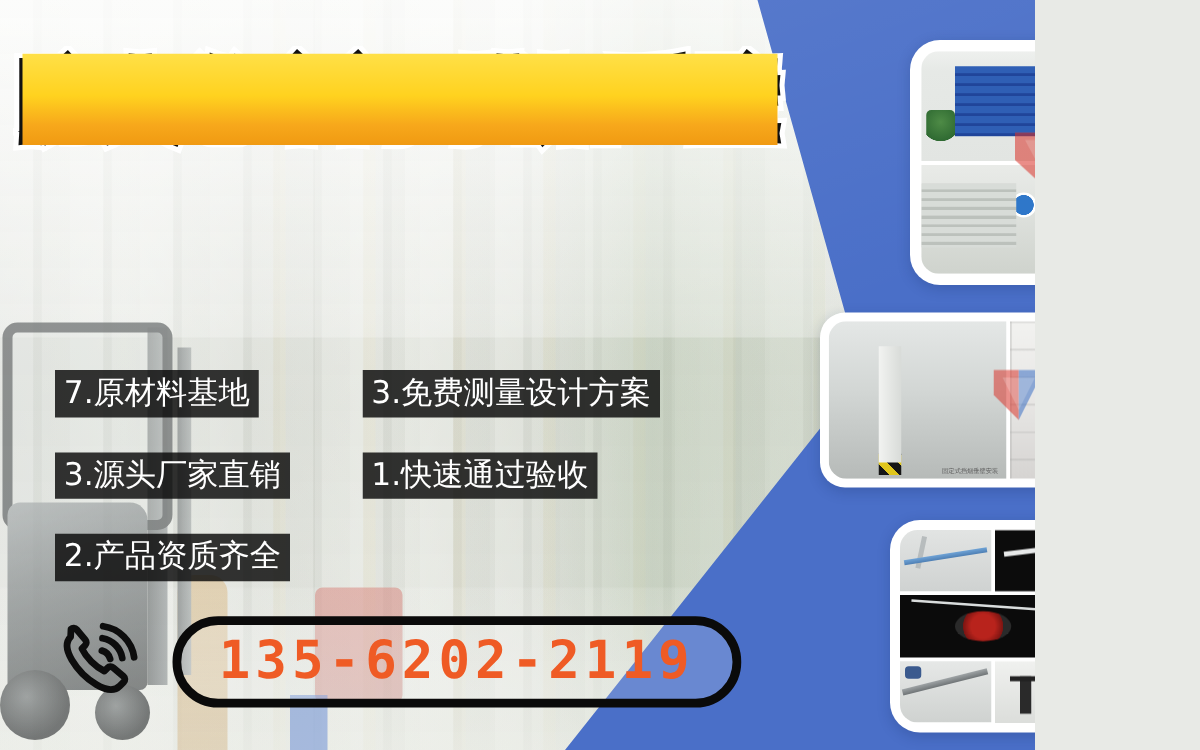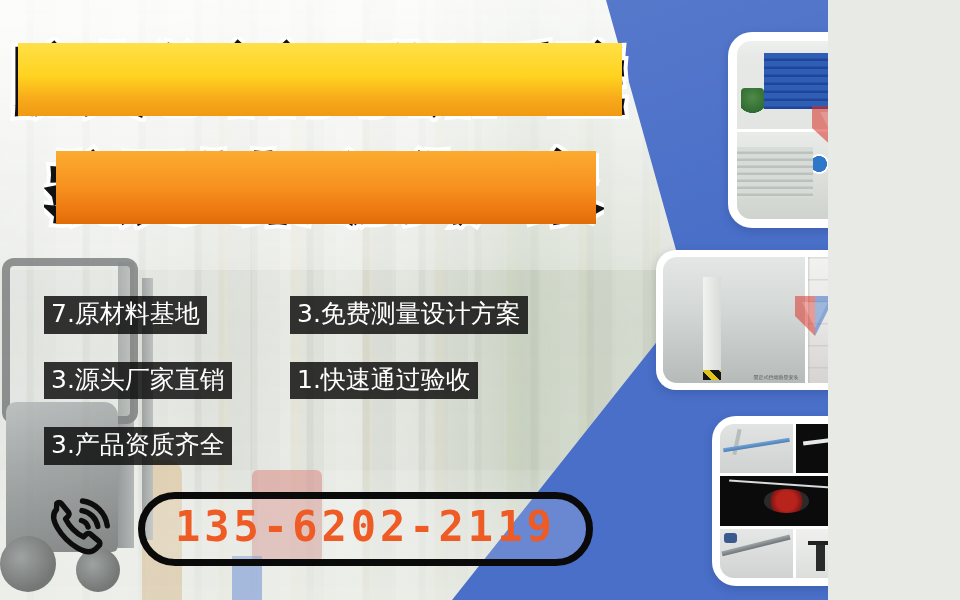--- a/index.html
+++ b/index.html
@@ -85,21 +85,21 @@
   
   .features{position:absolute;left:44px;top:296px;width:520px;}
   .feat{display:inline-block;background:rgba(8,8,8,.82);color:#fff;
     font-size:25px;font-weight:500;line-height:1.18;padding:3px 7px 5px 7px;
     font-family:"DejaVu Sans","Liberation Sans",sans-serif;white-space:nowrap;}
   .col-left{position:absolute;left:0;top:0;}
   .col-right{position:absolute;left:246px;top:0;}
   .feat-item{margin-bottom:28px;}
 
   
-  .phone-row{position:absolute;left:42px;top:492px;display:flex;}
+  .phone-row{position:absolute;left:42px;top:492px;display:flex;align-items:center;}
   .phone-icon{width:74px;height:74px;}
   .phone-box{margin-left:22px;border:7px solid #0a0a0a;border-radius:40px;
     padding:3px 30px 7px 30px;background:rgba(250,250,248,.18);}
   .phone-num{font-family:"DejaVu Sans Mono","Liberation Mono",monospace;
     font-size:42px;font-weight:700;color:#ef5b25;letter-spacing:4px;white-space:nowrap;}
 
   
   .card{position:absolute;background:#fff;border-radius:24px;overflow:hidden;
     box-shadow:0 3px 10px rgba(20,40,90,.22);}
   .card-in{position:absolute;inset:9px;border-radius:14px;overflow:hidden;display:grid;gap:3px;background:#fff;}
@@ -217,36 +217,31 @@
   <div class="blue-main"></div>
   <div class="blue-soft"></div>
   <div class="blue-tab"></div>
 
   <div class="headline h1">
     <span class="h-stroke2">防火卷帘门-挡烟垂壁</span>
     <span class="h-stroke">防火卷帘门-挡烟垂壁</span>
     <span class="h-fill">防火卷帘门-挡烟垂壁</span>
   </div>
 
-  <div class="headline h2">
-    <span class="h-stroke2">抗震支架-源头厂家</span>
-    <span class="h-stroke">抗震支架-源头厂家</span>
-    <span class="h-fill">抗震支架-源头厂家</span>
-  </div>
 
   <div class="features">
     <div class="col-left">
       <div class="feat-item">
         <span class="feat">7.原材料基地</span>
       </div>
       <div class="feat-item">
         <span class="feat">3.源头厂家直销</span>
       </div>
       <div class="feat-item">
-        <span class="feat">3.产品资质齐全</span>
+        <span class="feat">2.产品资质齐全</span>
       </div>
     </div>
     <div class="col-right">
       <div class="feat-item">
         <span class="feat">3.免费测量设计方案</span>
       </div>
       <div class="feat-item">
         <span class="feat">1.快速通过验收</span>
       </div>
     </div>

